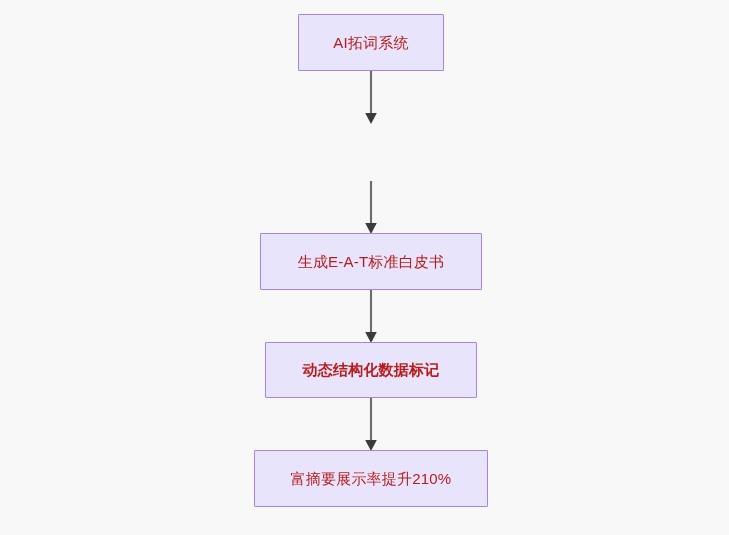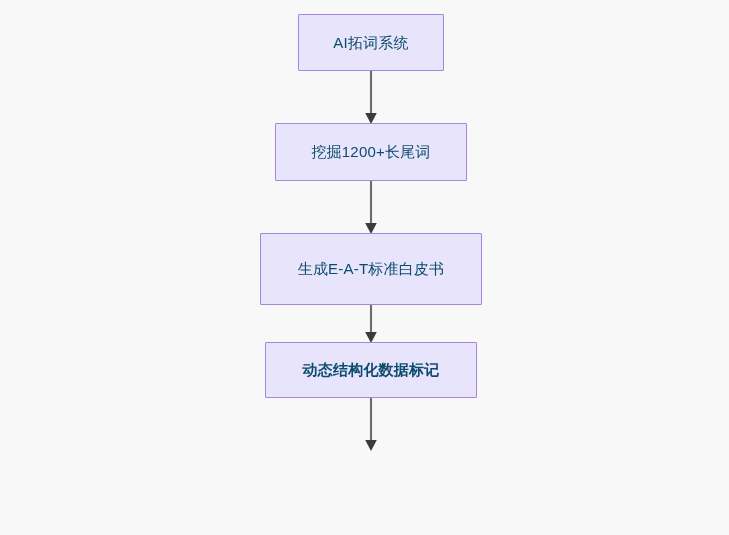--- a/index.html
+++ b/index.html
@@ -22,21 +22,21 @@
     position: absolute;
     box-sizing: border-box;
     background: #e8e4fb;
     border: 1.6px solid #a884dd;
     border-radius: 1px;
     display: flex;
     align-items: center;
     justify-content: center;
   }
   .node-label {
-    color: #0c4a6e;
+    color: #b91c1c;
     font-size: 15px;
     line-height: 1.2;
     letter-spacing: 0.2px;
     white-space: nowrap;
     text-align: center;
   }
   .connector {
     position: absolute;
     left: 0;
     top: 0;
@@ -74,26 +74,26 @@
     <g>
       <line class="edge-line" x1="371" y1="398" x2="371" y2="443"></line>
       <polygon class="edge-head" points="371,451 365.2,440 376.8,440"></polygon>
     </g>
   </svg>
 
   <div class="node" style="left:298px; top:14px; width:146px; height:57px;">
     <span class="node-label">AI拓词系统</span>
   </div>
 
-  <div class="node" style="left:275px; top:123px; width:192px; height:58px;">
-    <span class="node-label">挖掘1200+长尾词</span>
-  </div>
 
-  <div class="node" style="left:260px; top:233px; width:222px; height:72px;">
+  <div class="node" style="left:260px; top:233px; width:222px; height:57px;">
     <span class="node-label">生成E-A-T标准白皮书</span>
   </div>
 
   <div class="node" style="left:265px; top:342px; width:212px; height:56px;font-weight:bold;">
     <span class="node-label">动态结构化数据标记</span>
   </div>
 
+  <div class="node" style="left:254px; top:450px; width:234px; height:57px;">
+    <span class="node-label">富摘要展示率提升210%</span>
+  </div>
 
 </div>
 
 </body></html>

